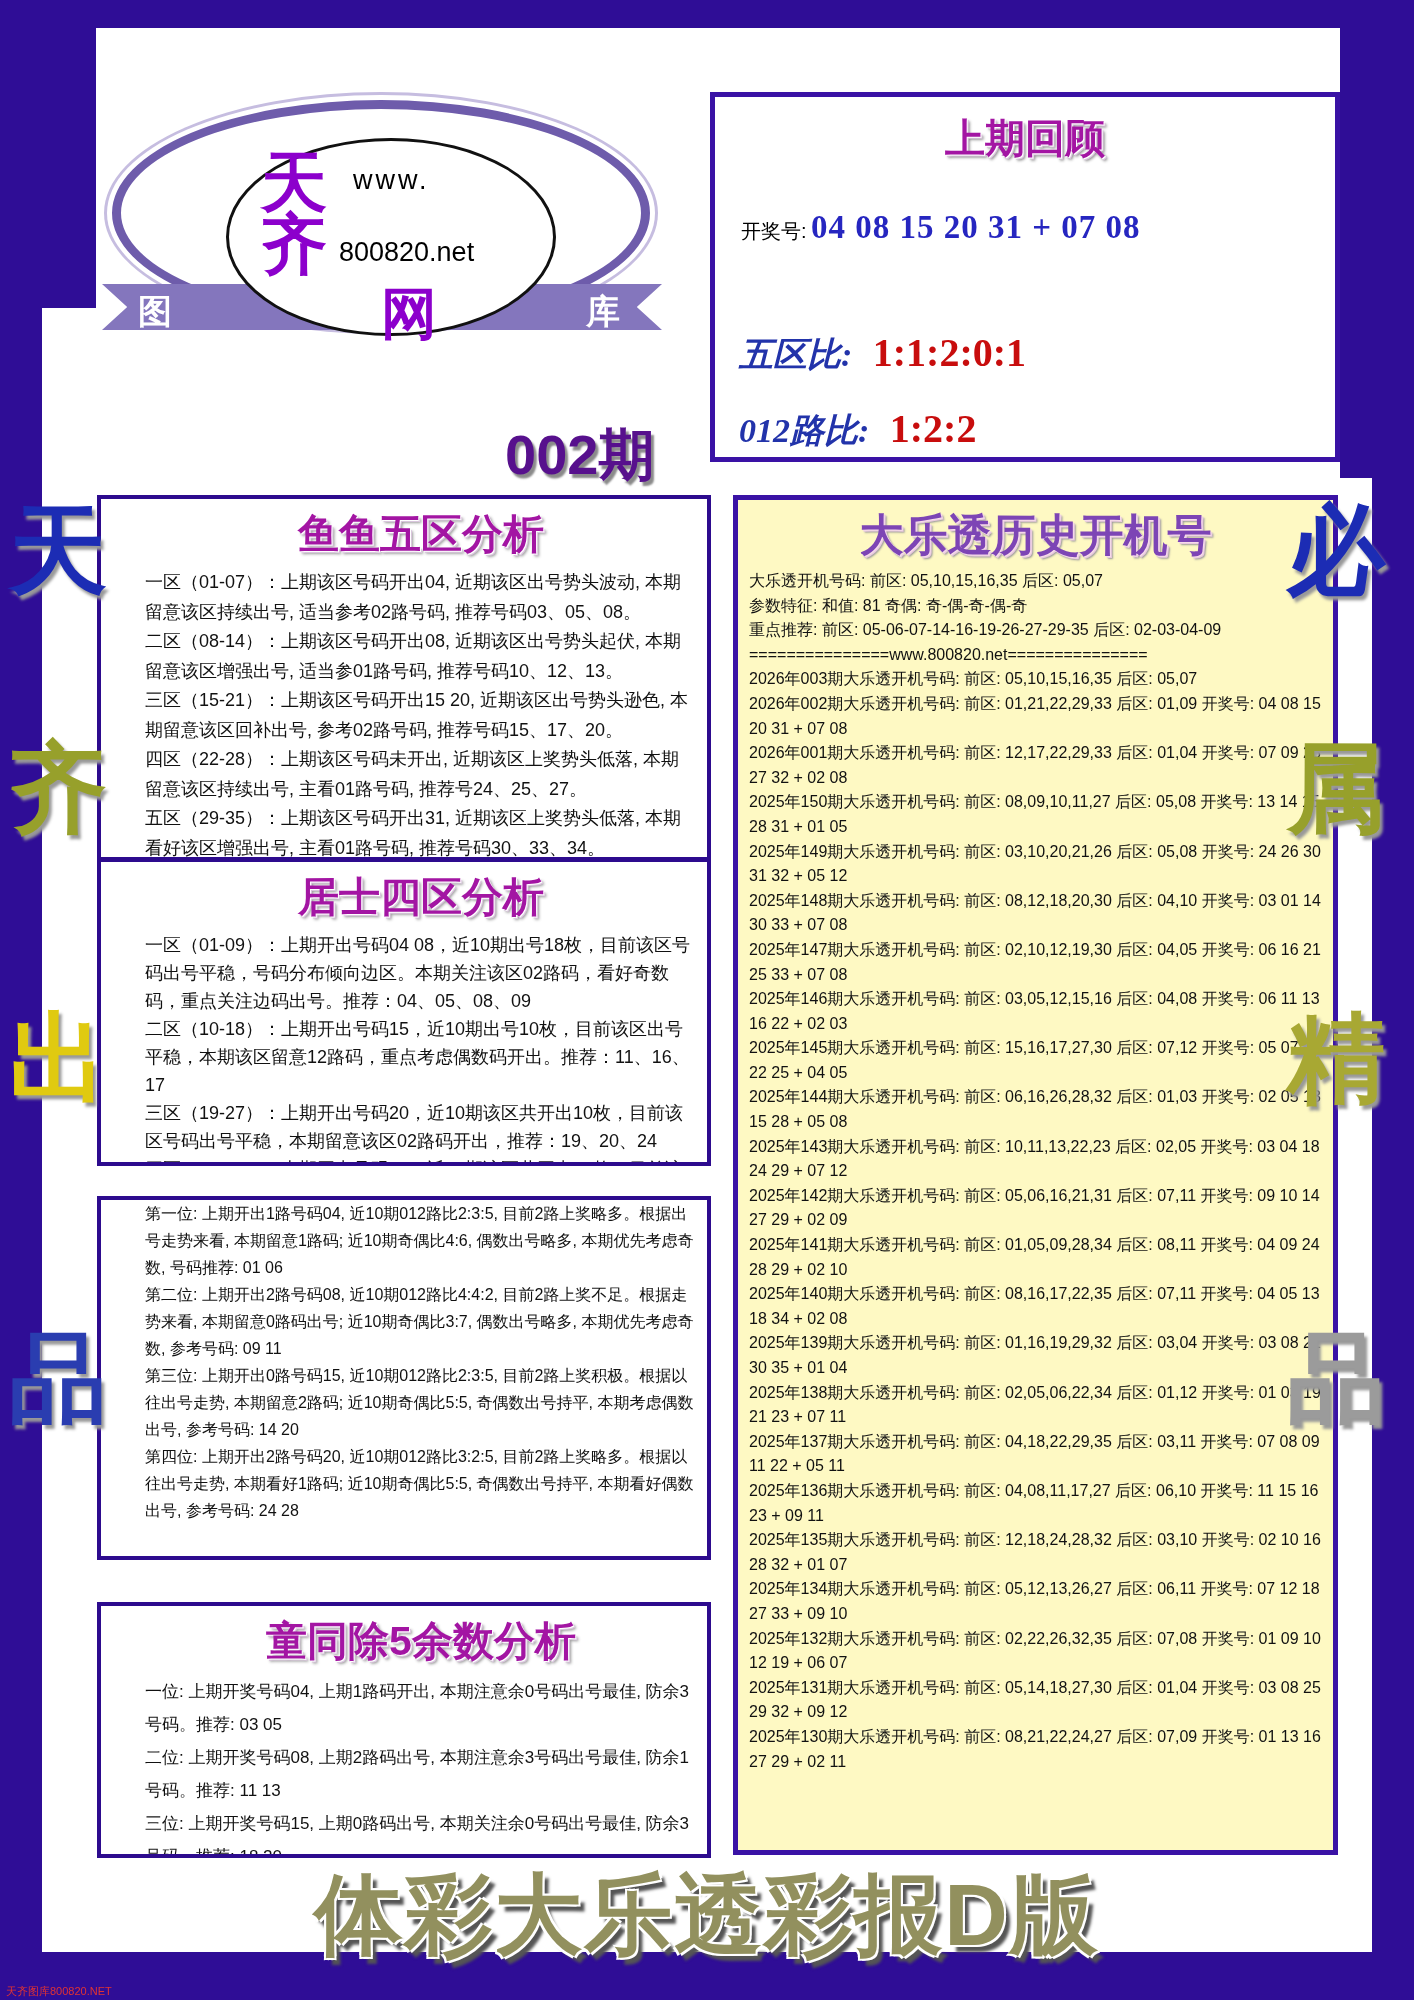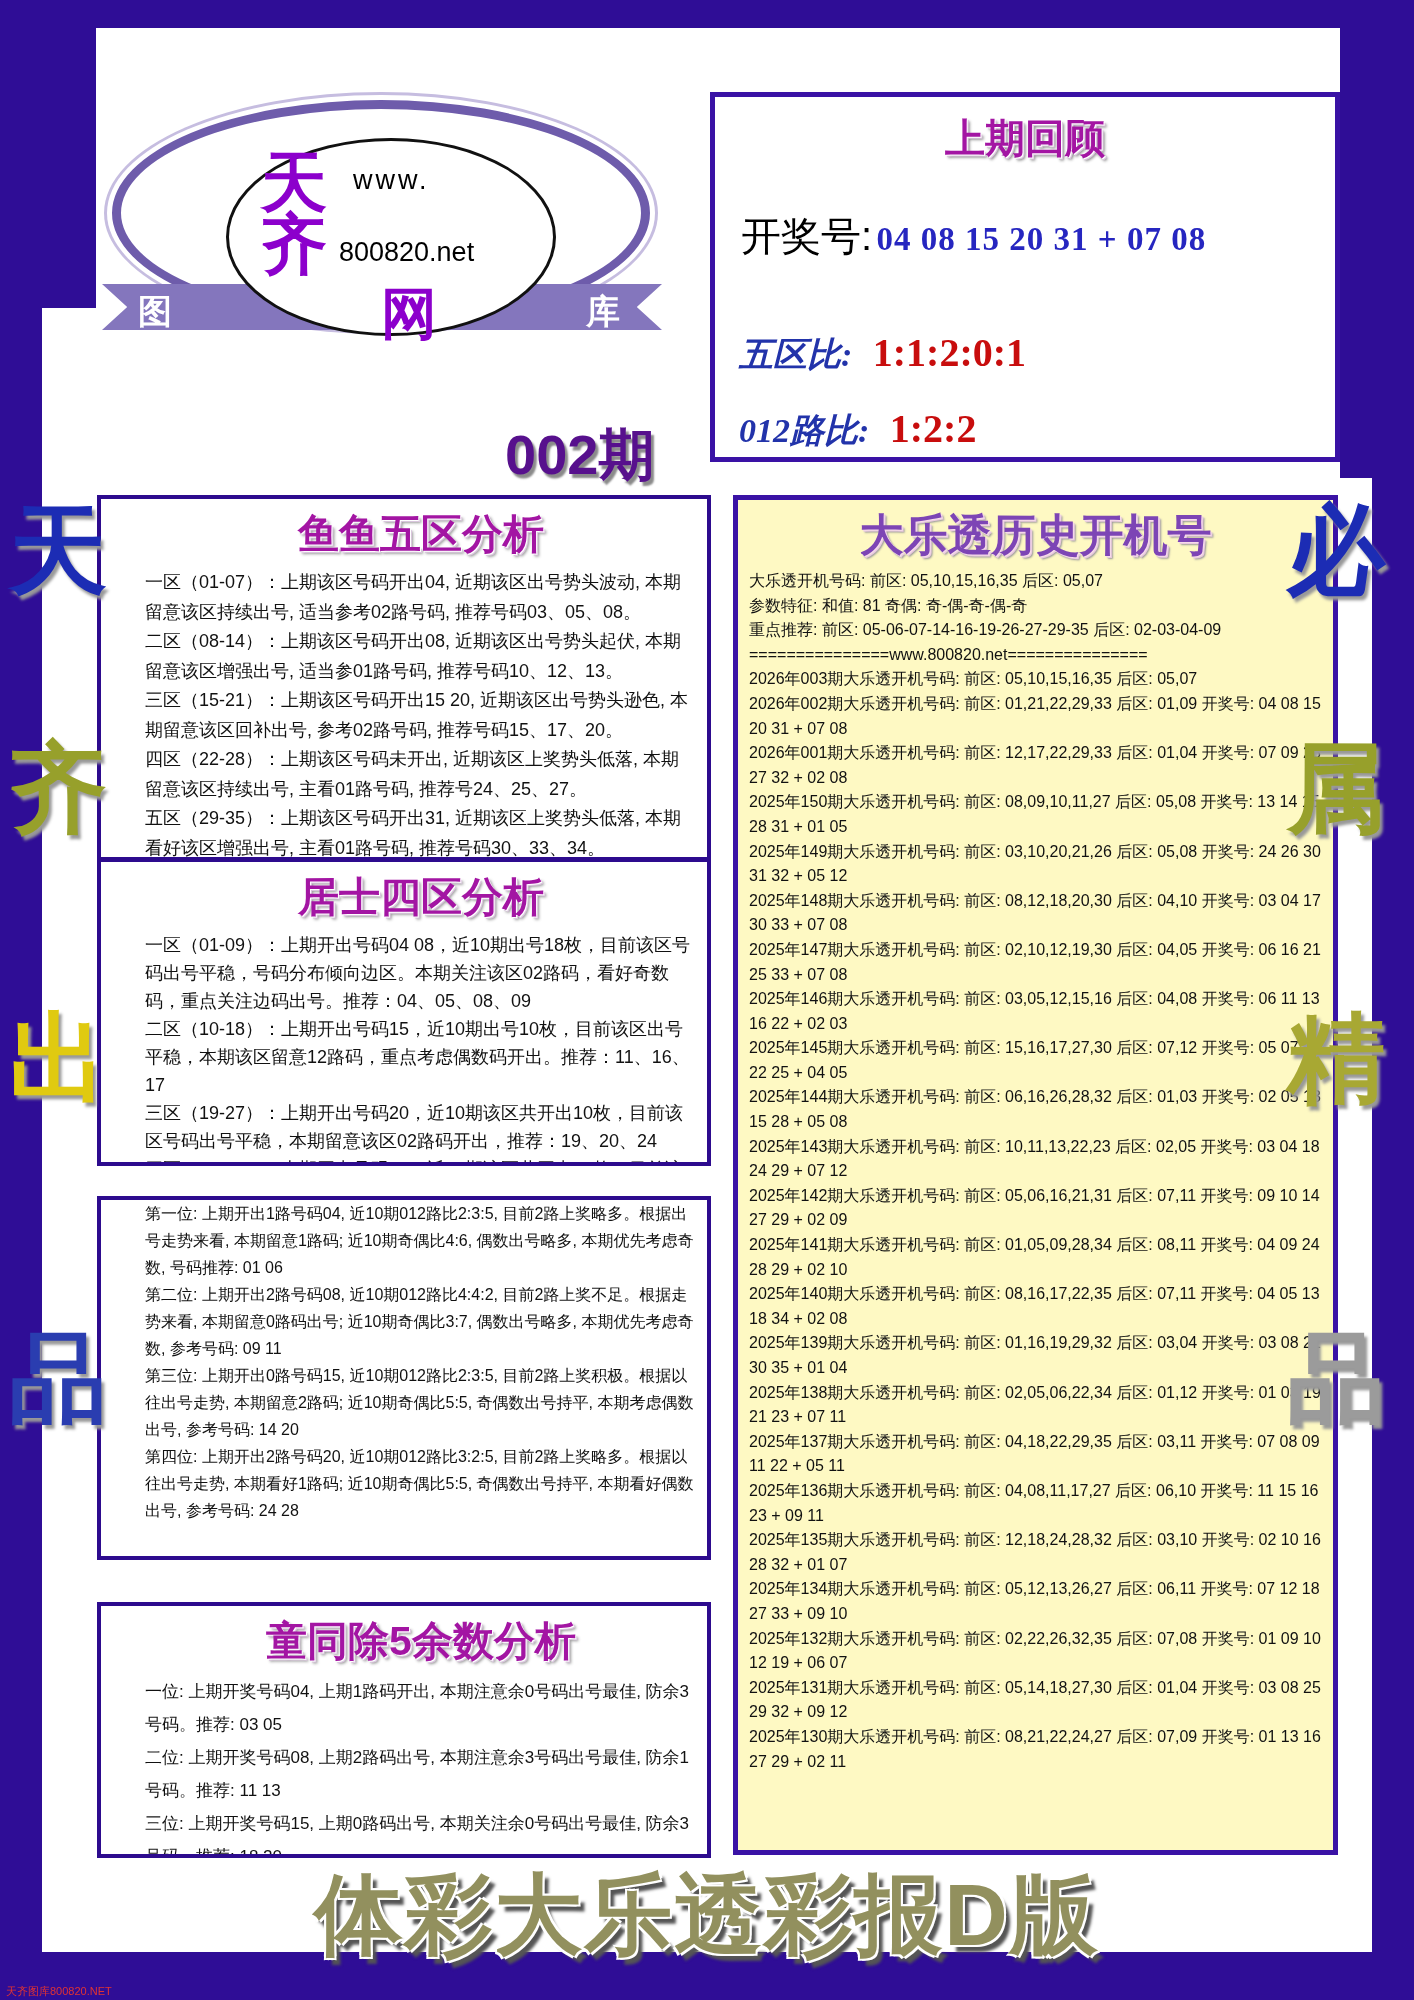--- a/index.html
+++ b/index.html
@@ -47,21 +47,21 @@
 
   
   .issue { left:505px; top:418px; font-size:56px; font-weight:bold; color:#57108d;
            text-shadow:3px 4px 2px #8a8a8a; }
 
   
   .recap { left:710px; top:92px; width:630px; height:370px; border:5px solid #3a12a5; background:#fff; }
   .recap-title { margin-top:14px; text-align:center; font-size:40px; font-weight:bold; color:#a315a3;
                  text-shadow:1px 1px 0 #fff,2px 2px 0 #d9c6dd,3px 3px 3px #888; }
   .recap-draw { position:absolute; left:26px; top:112px; }
-  .recap-draw-label { font-size:40px; color:#000; }
+  .recap-draw-label { font-size:20px; color:#000; }
   .recap-draw-nums  { font-family:"Liberation Serif","DejaVu Serif",serif; font-size:33px;
                       font-weight:bold; color:#2626c0; letter-spacing:1px; }
   .recap-row { position:absolute; left:24px; }
   .row2 { top:232px; } .row3 { top:308px; }
   .recap-ratio-label { font-family:"Liberation Serif","DejaVu Serif",serif; font-style:italic;
                        font-weight:bold; font-size:34px; color:#2233aa; }
   .recap-ratio-value { font-family:"Liberation Serif","DejaVu Serif",serif; font-weight:bold;
                        font-size:40px; color:#c80d0d; margin-left:16px; }
 
   
@@ -187,21 +187,21 @@
         <div>参数特征: 和值: 81  奇偶: 奇-偶-奇-偶-奇</div>
         <div>重点推荐: 前区: 05-06-07-14-16-19-26-27-29-35 后区: 02-03-04-09</div>
         <div>===============www.800820.net===============</div>
       </div>
     <div>
         <div>2026年003期大乐透开机号码: 前区: 05,10,15,16,35 后区: 05,07</div>
         <div>2026年002期大乐透开机号码: 前区: 01,21,22,29,33 后区: 01,09 开奖号: 04 08 15 20 31 + 07 08</div>
         <div>2026年001期大乐透开机号码: 前区: 12,17,22,29,33 后区: 01,04 开奖号: 07 09 23 27 32 + 02 08</div>
         <div>2025年150期大乐透开机号码: 前区: 08,09,10,11,27 后区: 05,08 开奖号: 13 14 15 28 31 + 01 05</div>
         <div>2025年149期大乐透开机号码: 前区: 03,10,20,21,26 后区: 05,08 开奖号: 24 26 30 31 32 + 05 12</div>
-        <div>2025年148期大乐透开机号码: 前区: 08,12,18,20,30 后区: 04,10 开奖号: 03 04 17 30 33 + 07 08</div>
+        <div>2025年148期大乐透开机号码: 前区: 08,12,18,20,30 后区: 04,10 开奖号: 03 01 14 30 33 + 07 08</div>
         <div>2025年147期大乐透开机号码: 前区: 02,10,12,19,30 后区: 04,05 开奖号: 06 16 21 25 33 + 07 08</div>
         <div>2025年146期大乐透开机号码: 前区: 03,05,12,15,16 后区: 04,08 开奖号: 06 11 13 16 22 + 02 03</div>
         <div>2025年145期大乐透开机号码: 前区: 15,16,17,27,30 后区: 07,12 开奖号: 05 07 20 22 25 + 04 05</div>
         <div>2025年144期大乐透开机号码: 前区: 06,16,26,28,32 后区: 01,03 开奖号: 02 05 13 15 28 + 05 08</div>
         <div>2025年143期大乐透开机号码: 前区: 10,11,13,22,23 后区: 02,05 开奖号: 03 04 18 24 29 + 07 12</div>
         <div>2025年142期大乐透开机号码: 前区: 05,06,16,21,31 后区: 07,11 开奖号: 09 10 14 27 29 + 02 09</div>
         <div>2025年141期大乐透开机号码: 前区: 01,05,09,28,34 后区: 08,11 开奖号: 04 09 24 28 29 + 02 10</div>
         <div>2025年140期大乐透开机号码: 前区: 08,16,17,22,35 后区: 07,11 开奖号: 04 05 13 18 34 + 02 08</div>
         <div>2025年139期大乐透开机号码: 前区: 01,16,19,29,32 后区: 03,04 开奖号: 03 08 22 30 35 + 01 04</div>
         <div>2025年138期大乐透开机号码: 前区: 02,05,06,22,34 后区: 01,12 开奖号: 01 03 19 21 23 + 07 11</div>

